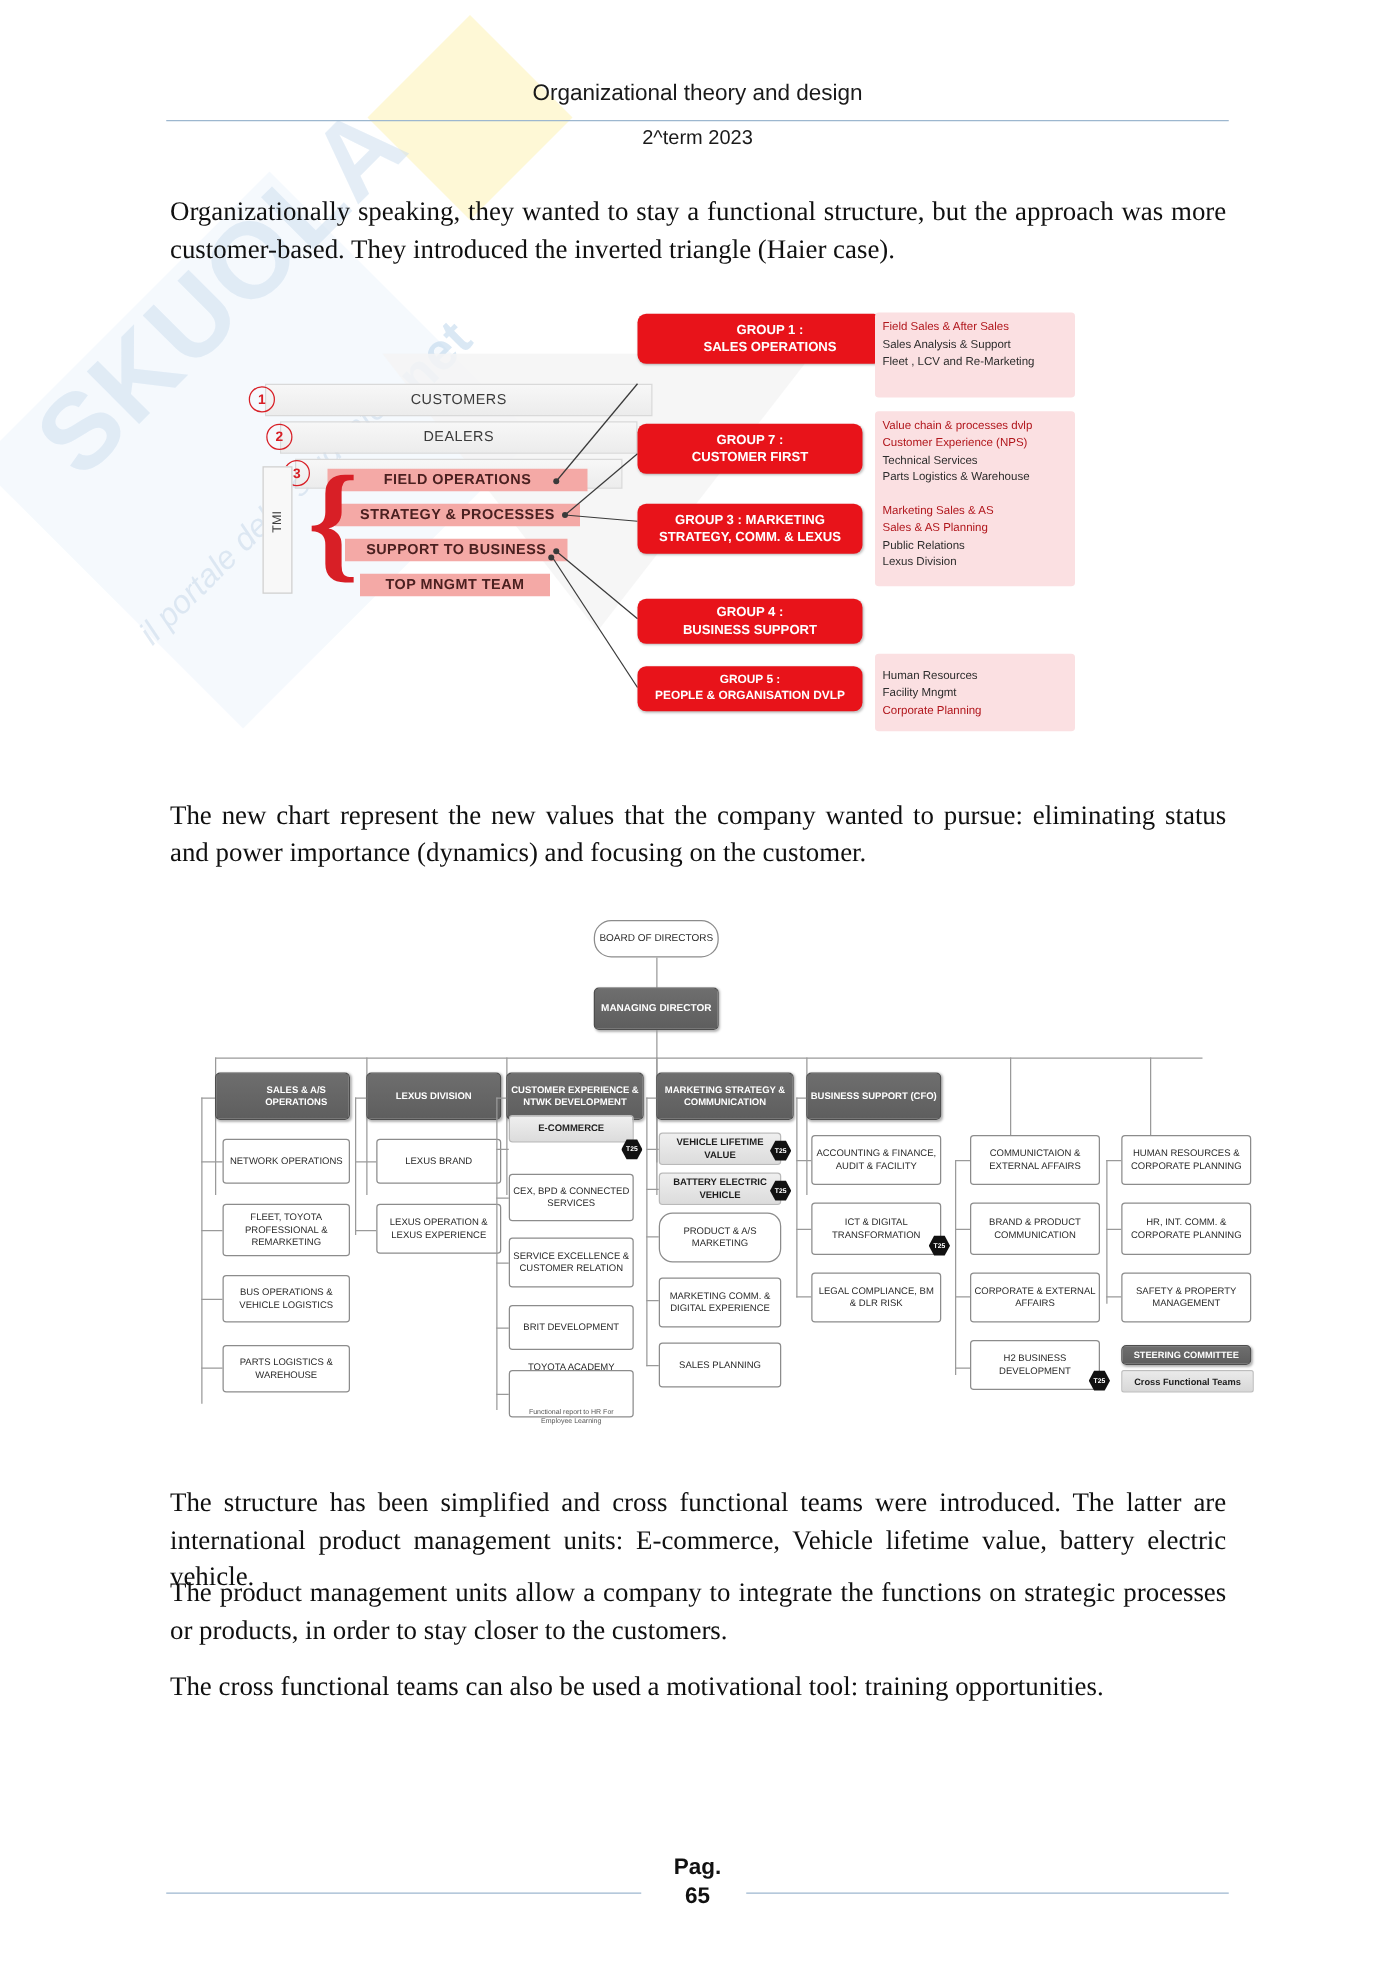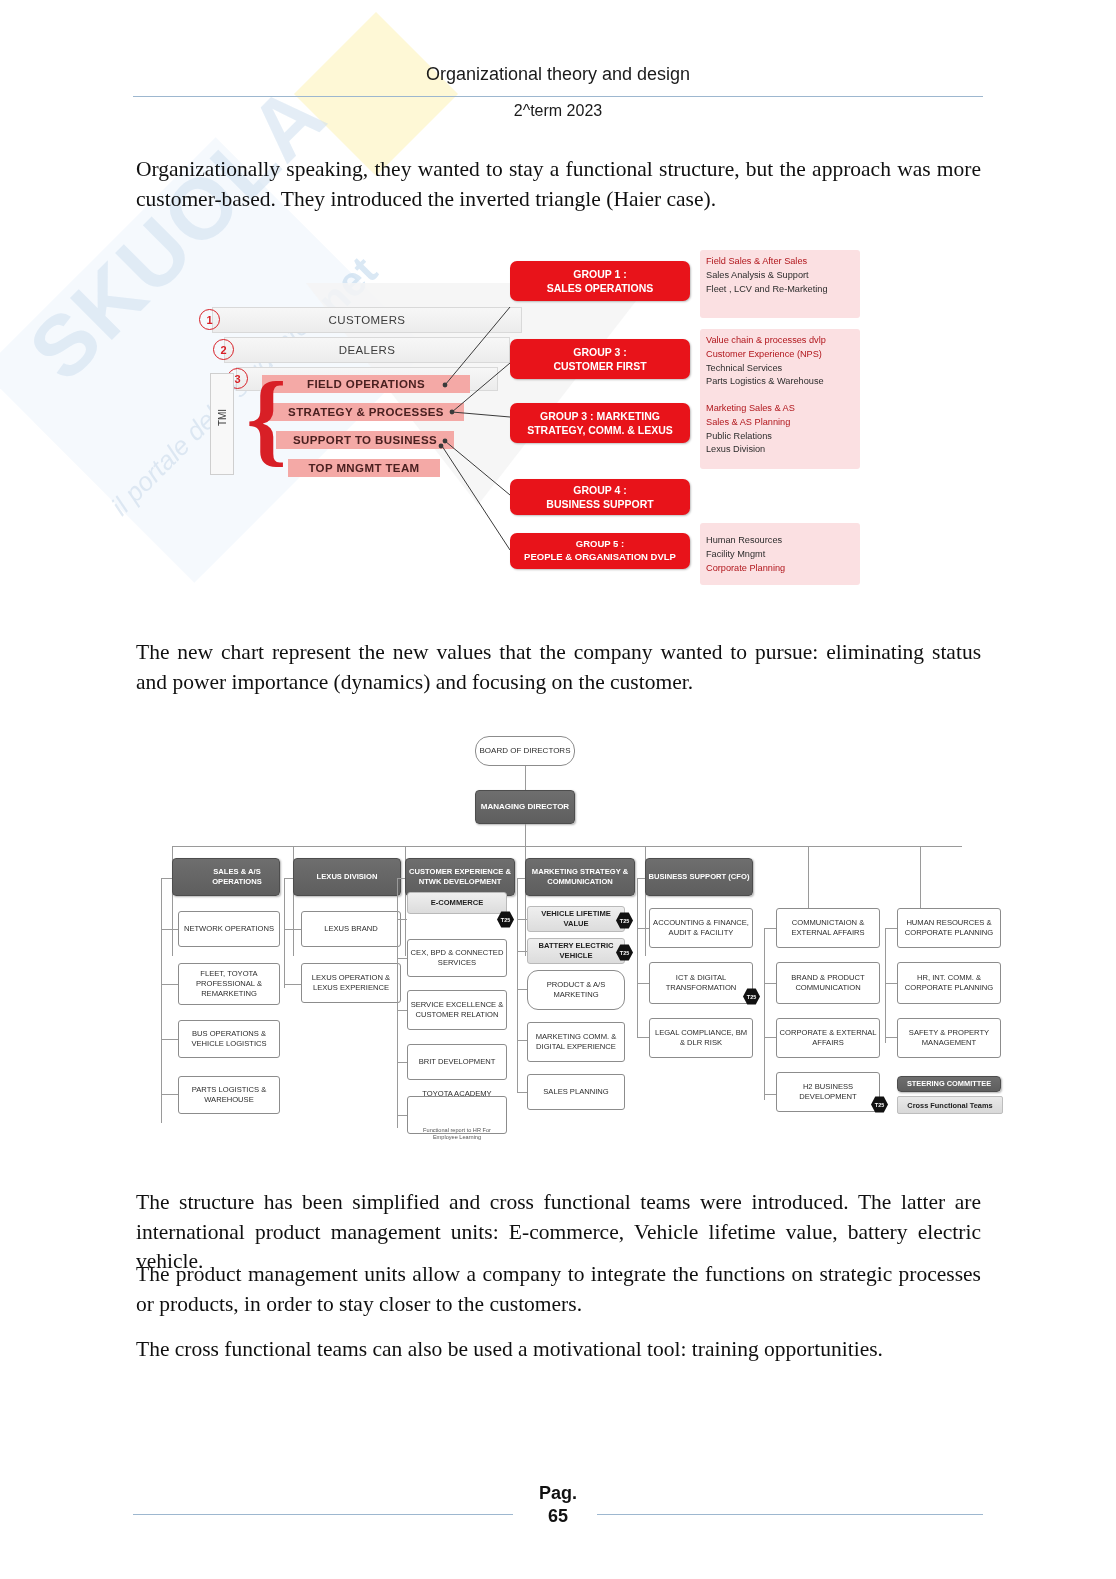--- a/index.html
+++ b/index.html
@@ -133,32 +133,32 @@
         <line x1="252" y1="201" x2="320" y2="305"></line>
       </g>
       <g fill="#3a3a3a">
         <circle cx="255" cy="140" r="2.4"></circle>
         <circle cx="262" cy="167" r="2.4"></circle>
         <circle cx="255" cy="196" r="2.4"></circle>
         <circle cx="251" cy="201" r="2.4"></circle>
       </g>
     </svg>
 
-    <div class="gbox" style="left:320px;top:16px;height:40px;">
+    <div class="gbox" style="left:320px;top:6px;height:40px;padding-left:16px;">
       <span>GROUP 1 :</span>
       <span>SALES OPERATIONS</span>
     </div>
     <div class="blist" style="left:510px;top:5px;height:58px;">
       <div>Field Sales &amp; After Sales</div>
       <div class="dk">Sales  Analysis  &amp; Support</div>
       <div class="dk">Fleet , LCV and Re-Marketing</div>
     </div>
 
     <div class="gbox" style="left:320px;top:94px;height:40px;">
-      <span>GROUP 3 :</span>
+      <span>GROUP 7 :</span>
       <span>CUSTOMER FIRST</span>
     </div>
     <div class="blist" style="left:510px;top:84px;height:67px;">
       <div>Value chain &amp; processes dvlp</div>
       <div>Customer Experience (NPS)</div>
       <div class="dk">Technical Services</div>
       <div class="dk">Parts Logistics &amp; Warehouse</div>
     </div>
 
     <div class="gbox" style="left:320px;top:158px;height:40px;">

